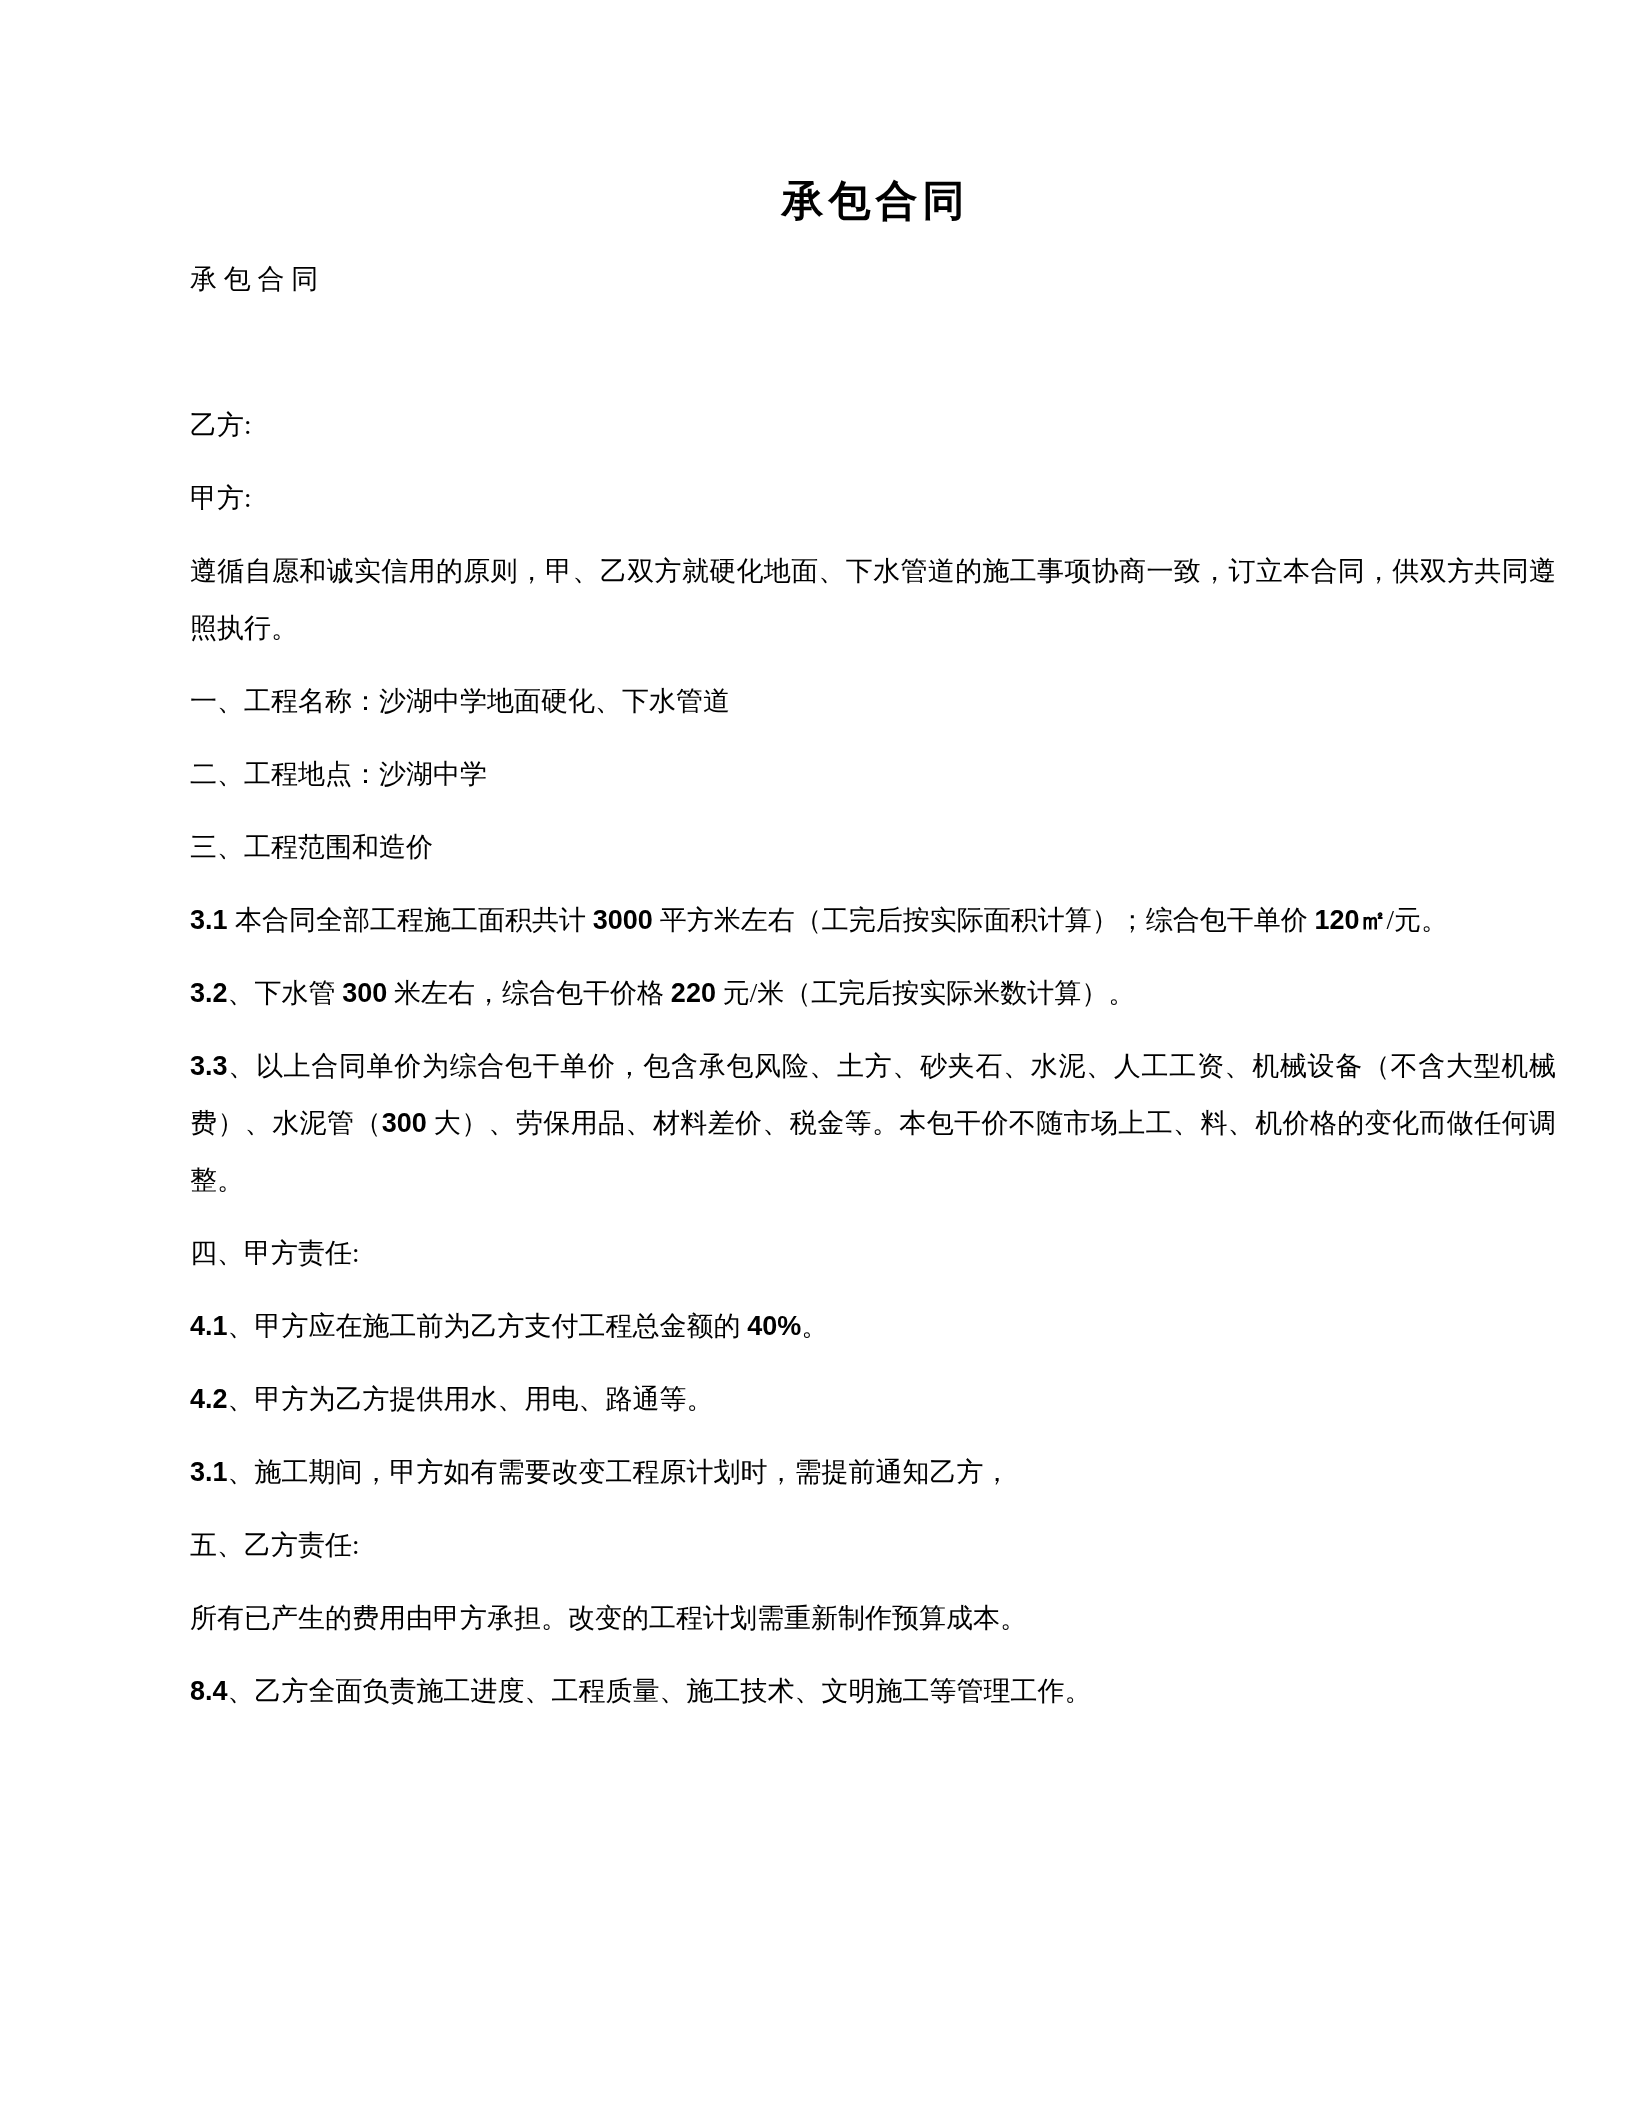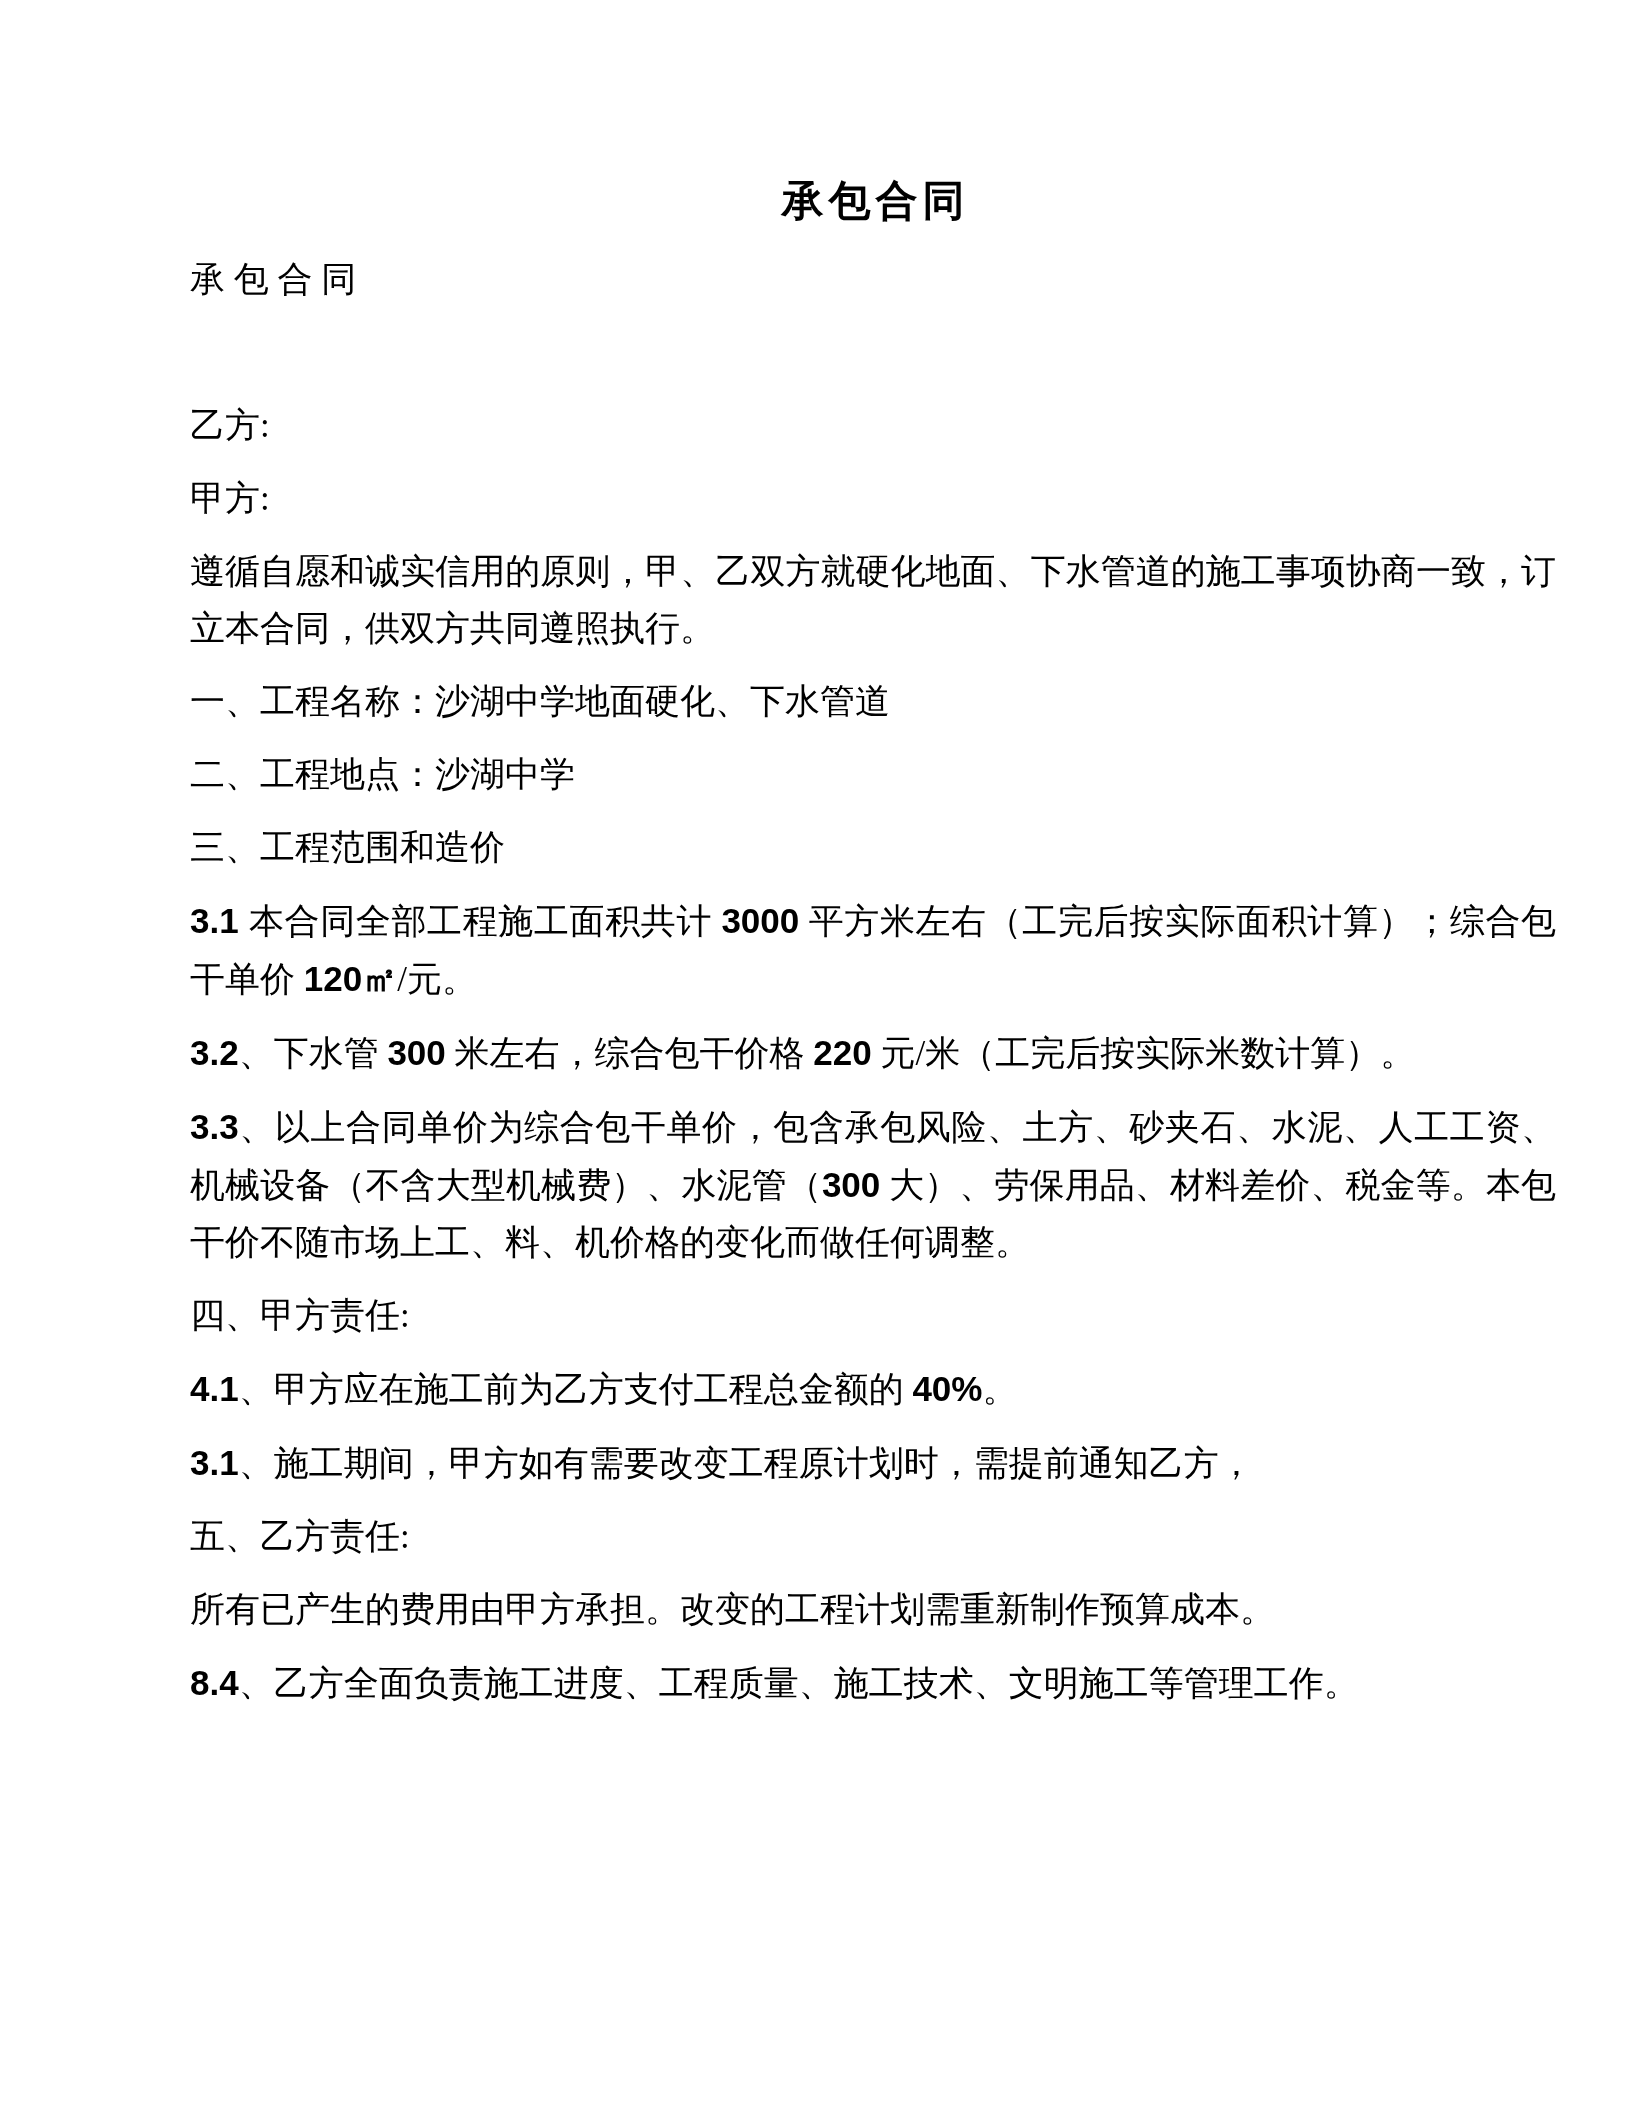--- a/index.html
+++ b/index.html
@@ -21,21 +21,21 @@
   .doc-title {
     font-family: "Liberation Sans", sans-serif;
     font-weight: bold;
     font-size: 42px;
     line-height: 52px;
     letter-spacing: 5px;
     text-align: center;
     margin: 0 0 24px 0;
   }
   p.para {
-    font-size: 35px;
+    font-size: 27px;
     line-height: 57px;
     margin: 0 5px 16px 0;
     text-align: justify;
   }
   p.blank {
     height: 57px;
     margin: 0 0 16px 0;
   }
   .num {
     font-family: "Liberation Sans", sans-serif;
@@ -68,20 +68,21 @@
   <p class="para"><span class="num">3.1 </span><span>本合同全部工程施工面积共计 </span><span class="num">3000</span><span> 平方米左右（工完后按实际面积计算）；综合包干单价 </span><span class="num">120㎡</span><span>/元。</span></p>
 
   <p class="para"><span class="num">3.2</span><span>、下水管 </span><span class="num">300</span><span> 米左右，综合包干价格 </span><span class="num">220</span><span> 元/米（工完后按实际米数计算）。</span></p>
 
   <p class="para"><span class="num">3.3</span><span>、以上合同单价为综合包干单价，包含承包风险、土方、砂夹石、水泥、人工工资、机械设备（不含大型机械费）、水泥管（</span><span class="num">300</span><span> 大）、劳保用品、材料差价、税金等。本包干价不随市场上工、料、机价格的变化而做任何调整。</span></p>
 
   <p class="para">四、甲方责任:</p>
 
   <p class="para"><span class="num">4.1</span><span>、甲方应在施工前为乙方支付工程总金额的 </span><span class="num">40%</span><span>。</span></p>
 
+  <p class="para"><span class="num">4.2</span><span>、甲方为乙方提供用水、用电、路通等。</span></p>
 
 
   <p class="para"><span class="num">3.1</span><span>、施工期间，甲方如有需要改变工程原计划时，需提前通知乙方，</span></p>
 
   <p class="para">五、乙方责任:</p>
 
   <p class="para">所有已产生的费用由甲方承担。改变的工程计划需重新制作预算成本。</p>
 
   <p class="para"><span class="num">8.4</span><span>、乙方全面负责施工进度、工程质量、施工技术、文明施工等管理工作。</span></p>
 

